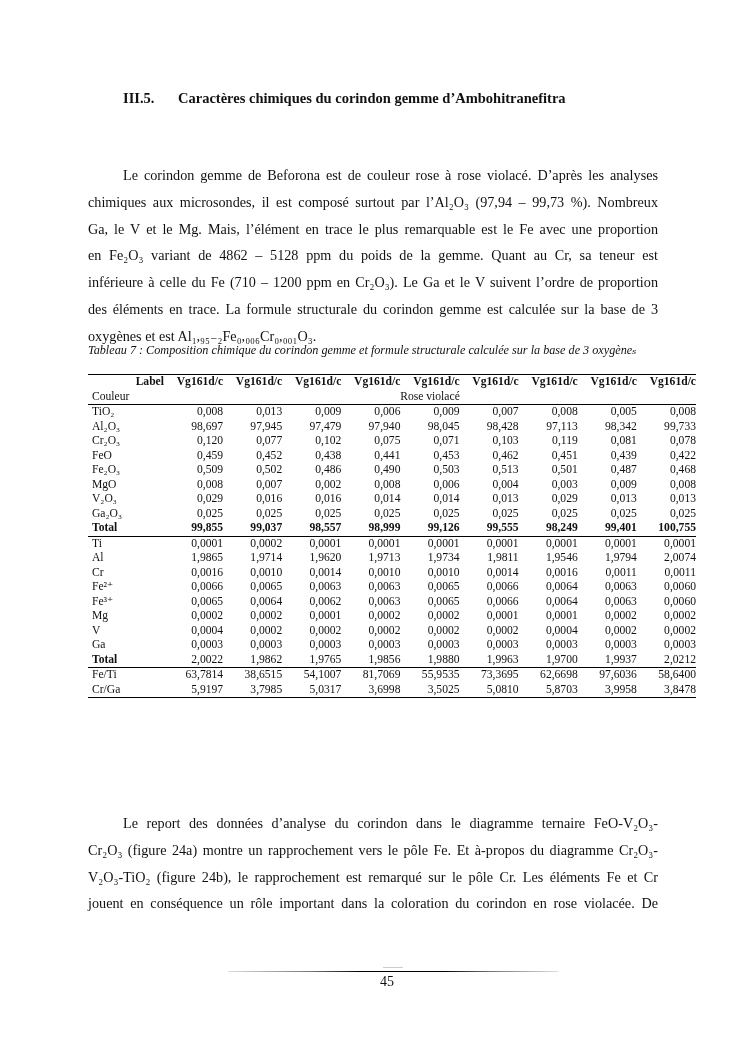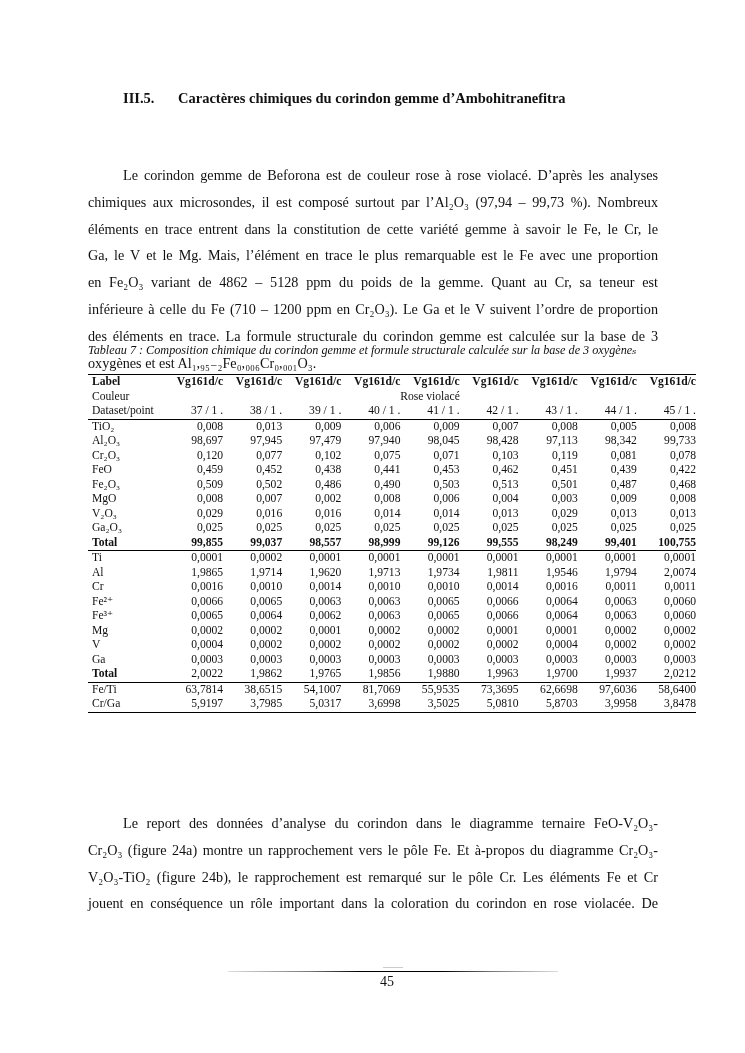--- a/index.html
+++ b/index.html
@@ -12,21 +12,21 @@
           line-height: 26.8px; text-align: justify; }
   .para .line { display: block; height: 26.8px; text-align: justify; text-align-last: justify; white-space: nowrap; }
   .para .line.last { text-align-last: left; }
   .para .indent { padding-left: 35px; }
   .caption { position: absolute; left: 88px; top: 344px; width: 600px; font-weight: normal;
              font-style: italic; font-size: 12.2px; line-height: 13.5px; }
   table.data { position: absolute; left: 88px; top: 374px; width: 608px; border-collapse: collapse;
                font-size: 11.6px; line-height: 14.5px; }
   table.data td { padding: 0 0 0 0; text-align: right; white-space: nowrap; }
   table.data td.lab { text-align: left; width: 72px; padding-left: 4px; }
-  table.data tr.top td { border-top: 1.5px solid #000; font-weight: bold; }
+  table.data tr.top td { border-top: 1.5px solid #000; font-weight: bold; text-align: right; }
   table.data tr.sep td { border-top: 1px solid #000; }
   table.data tr.bold td { font-weight: bold; }
   table.data tr.bold2 td.lab { font-weight: bold; }
   table.data tr.end td { border-bottom: 1px solid #000; }
   table.data td.center { text-align: center; }
   .h3 { position: absolute; left: 143px; top: 779px; font-weight: bold; font-size: 14.2px; }
   .h3 .num { display: inline-block; width: 78px; }
   .footer-line { position: absolute; left: 228px; top: 971px; width: 330px; height: 1px;
                  background: linear-gradient(to right, #ddd, #777 25%, #000 40%, #000 65%, #777 80%, #ddd); }
   .footer-tick { position: absolute; left: 383px; top: 967px; width: 20px; height: 1px; background: #ccc; }
@@ -37,21 +37,20 @@
 
 <div class="page">
 
   <div class="h2">
     <span class="num">III.5.</span><span>Caractères chimiques du corindon gemme d’Ambohitranefitra</span>
   </div>
 
   <div class="para" style="top:118px;margin-top:44px;">
     <span class="line indent">Le corindon gemme de Beforona est de couleur rose à rose violacé. D’après les analyses</span>
     <span class="line">chimiques aux microsondes, il est composé surtout par l’Al₂O₃ (97,94 – 99,73 %). Nombreux</span>
-    <span class="line">éléments en trace entrent dans la constitution de cette variété gemme à savoir le Fe, le Cr, le</span>
     <span class="line">Ga, le V et le Mg. Mais, l’élément en trace le plus remarquable est le Fe avec une proportion</span>
     <span class="line">en Fe₂O₃ variant de 4862 – 5128 ppm du poids de la gemme. Quant au Cr, sa teneur est</span>
     <span class="line">inférieure à celle du Fe (710 – 1200 ppm en Cr₂O₃). Le Ga et le V suivent l’ordre de proportion</span>
     <span class="line">des éléments en trace. La formule structurale du corindon gemme est calculée sur la base de 3</span>
     <span class="line last">oxygènes et est Al₁,₉₅₋₂Fe₀,₀₀₆Cr₀,₀₀₁O₃.</span>
   </div>
 
   <div class="caption">Tableau 7 : Composition chimique du corindon gemme et formule structurale calculée sur la base de 3 oxygèneₛ</div>
 
   <table class="data">
@@ -64,32 +63,20 @@
           <td>Vg161d/c</td>
           <td>Vg161d/c</td>
           <td>Vg161d/c</td>
           <td>Vg161d/c</td>
           <td>Vg161d/c</td>
           <td>Vg161d/c</td>
         </tr>
         <tr>
           <td class="lab">Couleur</td>
           <td colspan="9" class="center">Rose violacé</td>
-        </tr>
-        <tr>
-          <td class="lab">Dataset/point</td>
-          <td>37 / 1 .</td>
-          <td>38 / 1 .</td>
-          <td>39 / 1 .</td>
-          <td>40 / 1 .</td>
-          <td>41 / 1 .</td>
-          <td>42 / 1 .</td>
-          <td>43 / 1 .</td>
-          <td>44 / 1 .</td>
-          <td>45 / 1 .</td>
         </tr>
         <tr class="sep">
           <td class="lab">TiO₂</td>
           <td>0,008</td>
           <td>0,013</td>
           <td>0,009</td>
           <td>0,006</td>
           <td>0,009</td>
           <td>0,007</td>
           <td>0,008</td>

